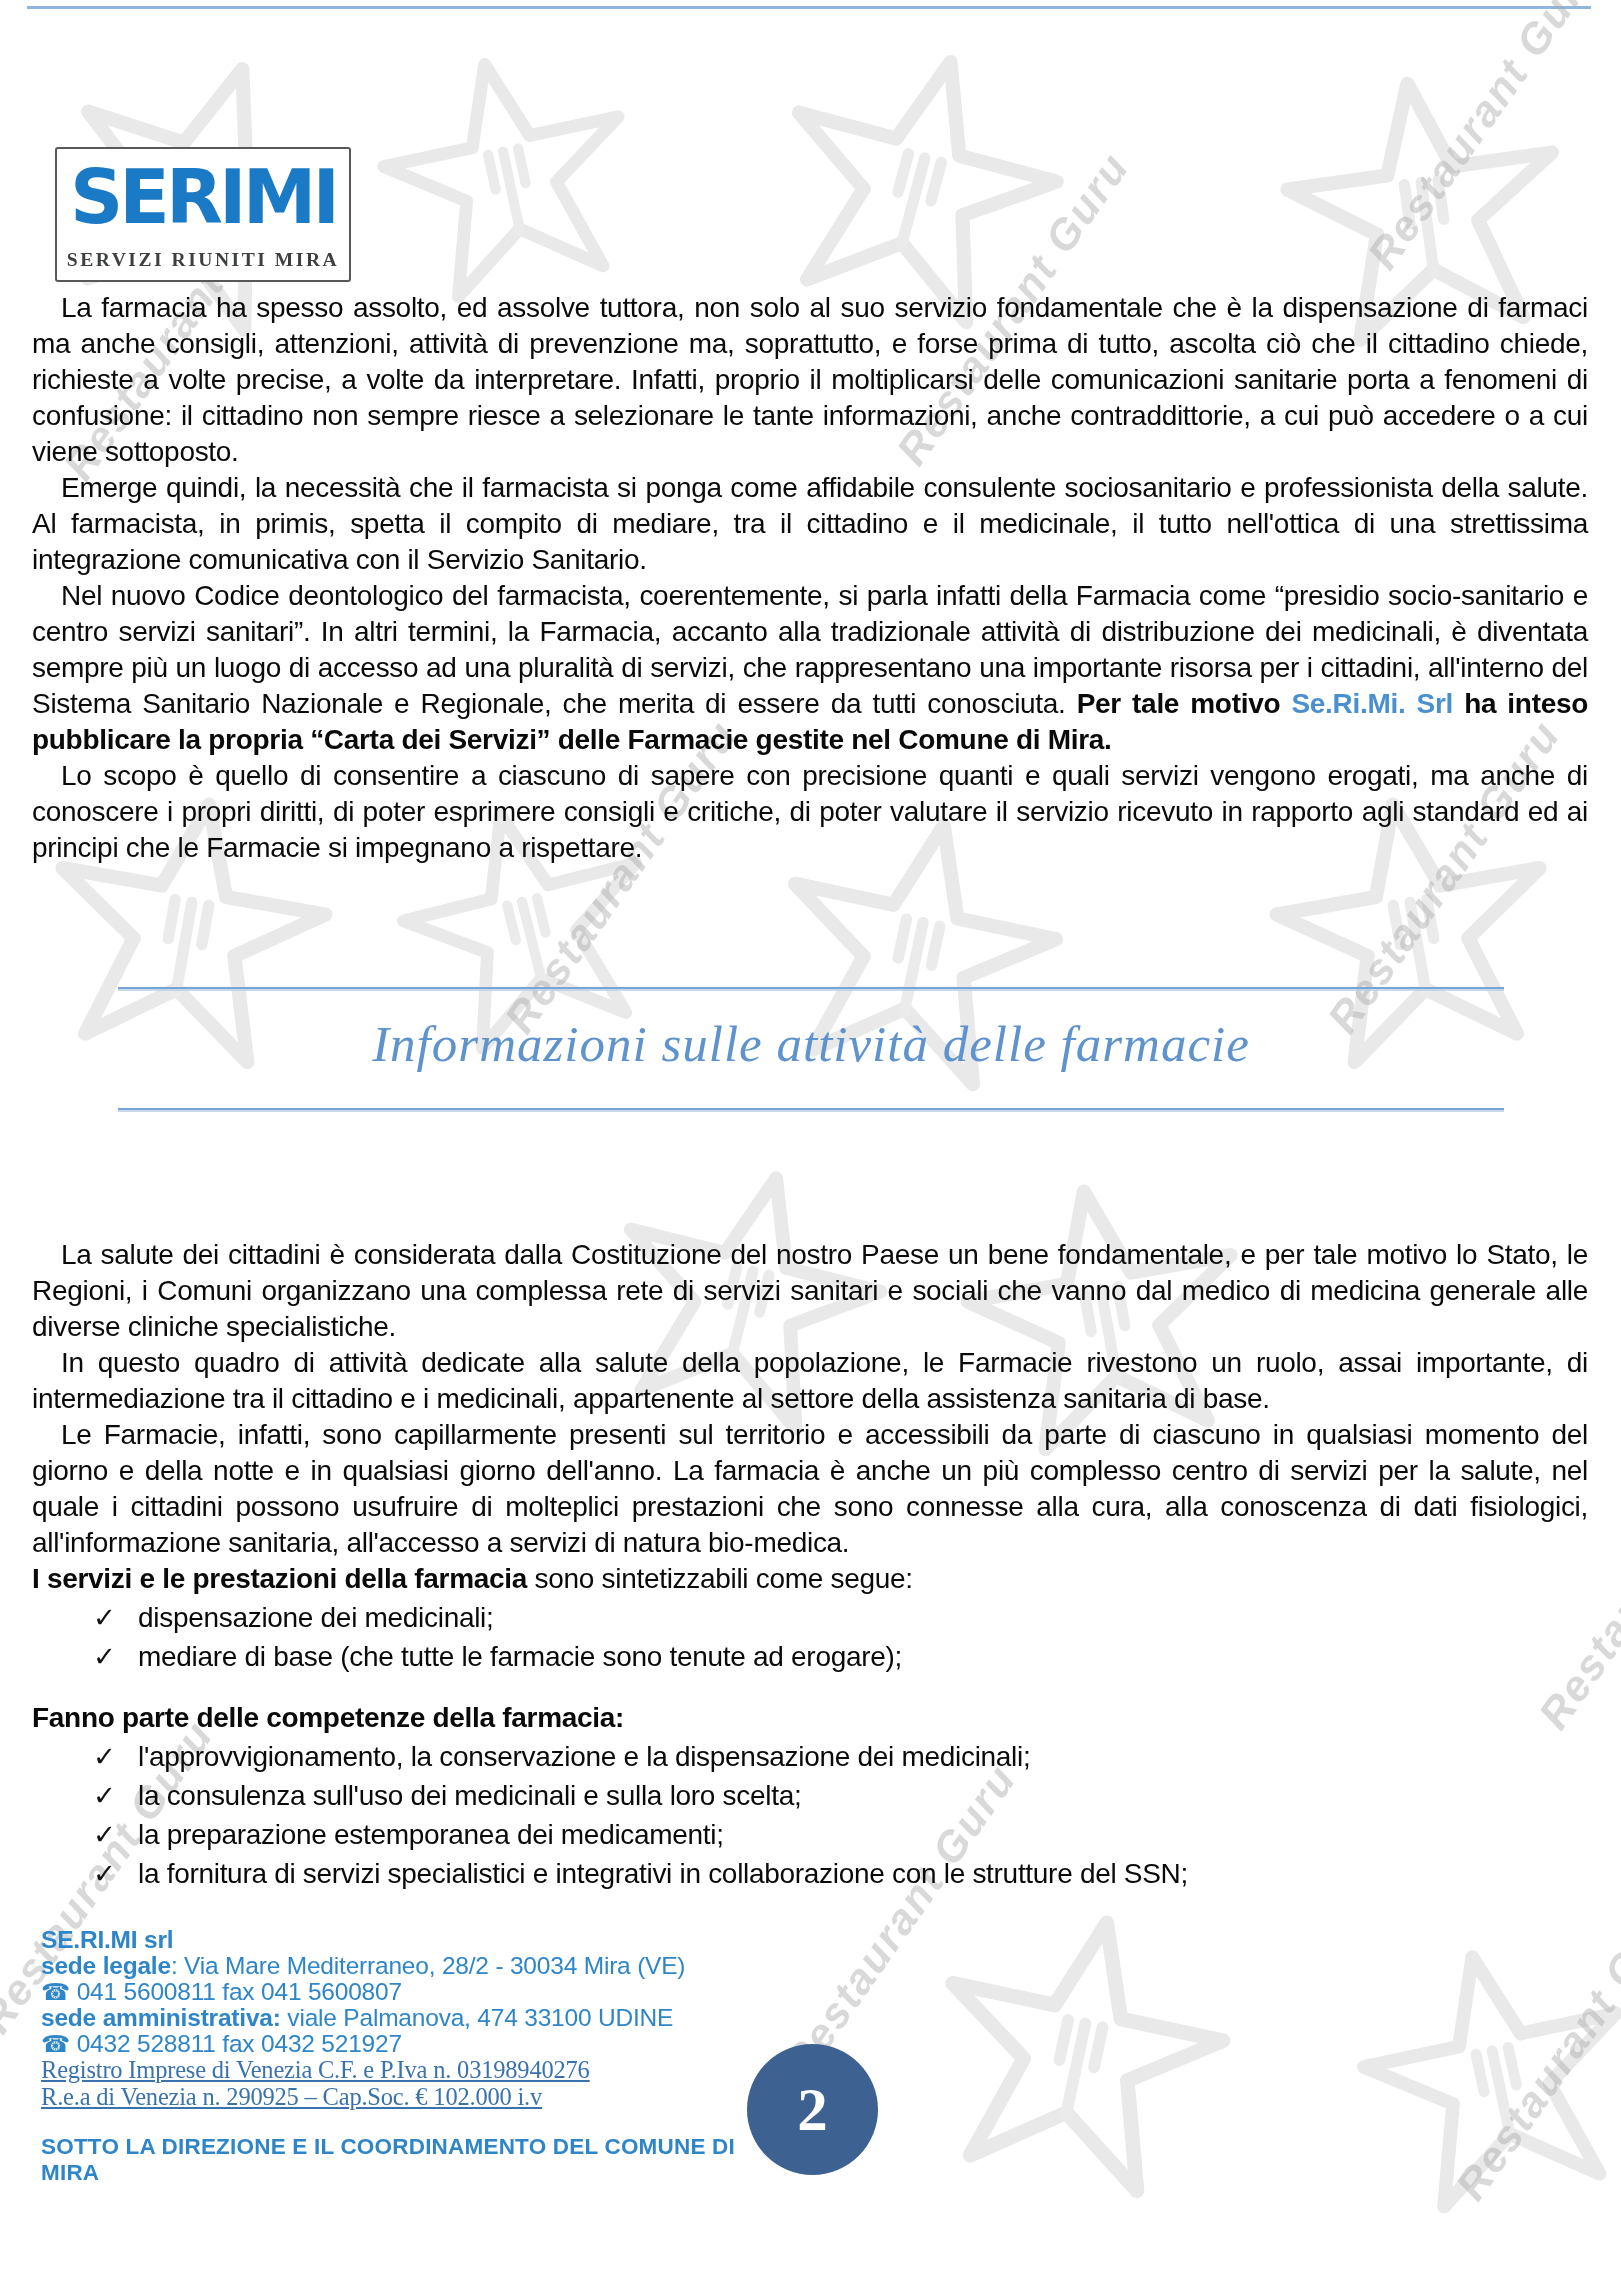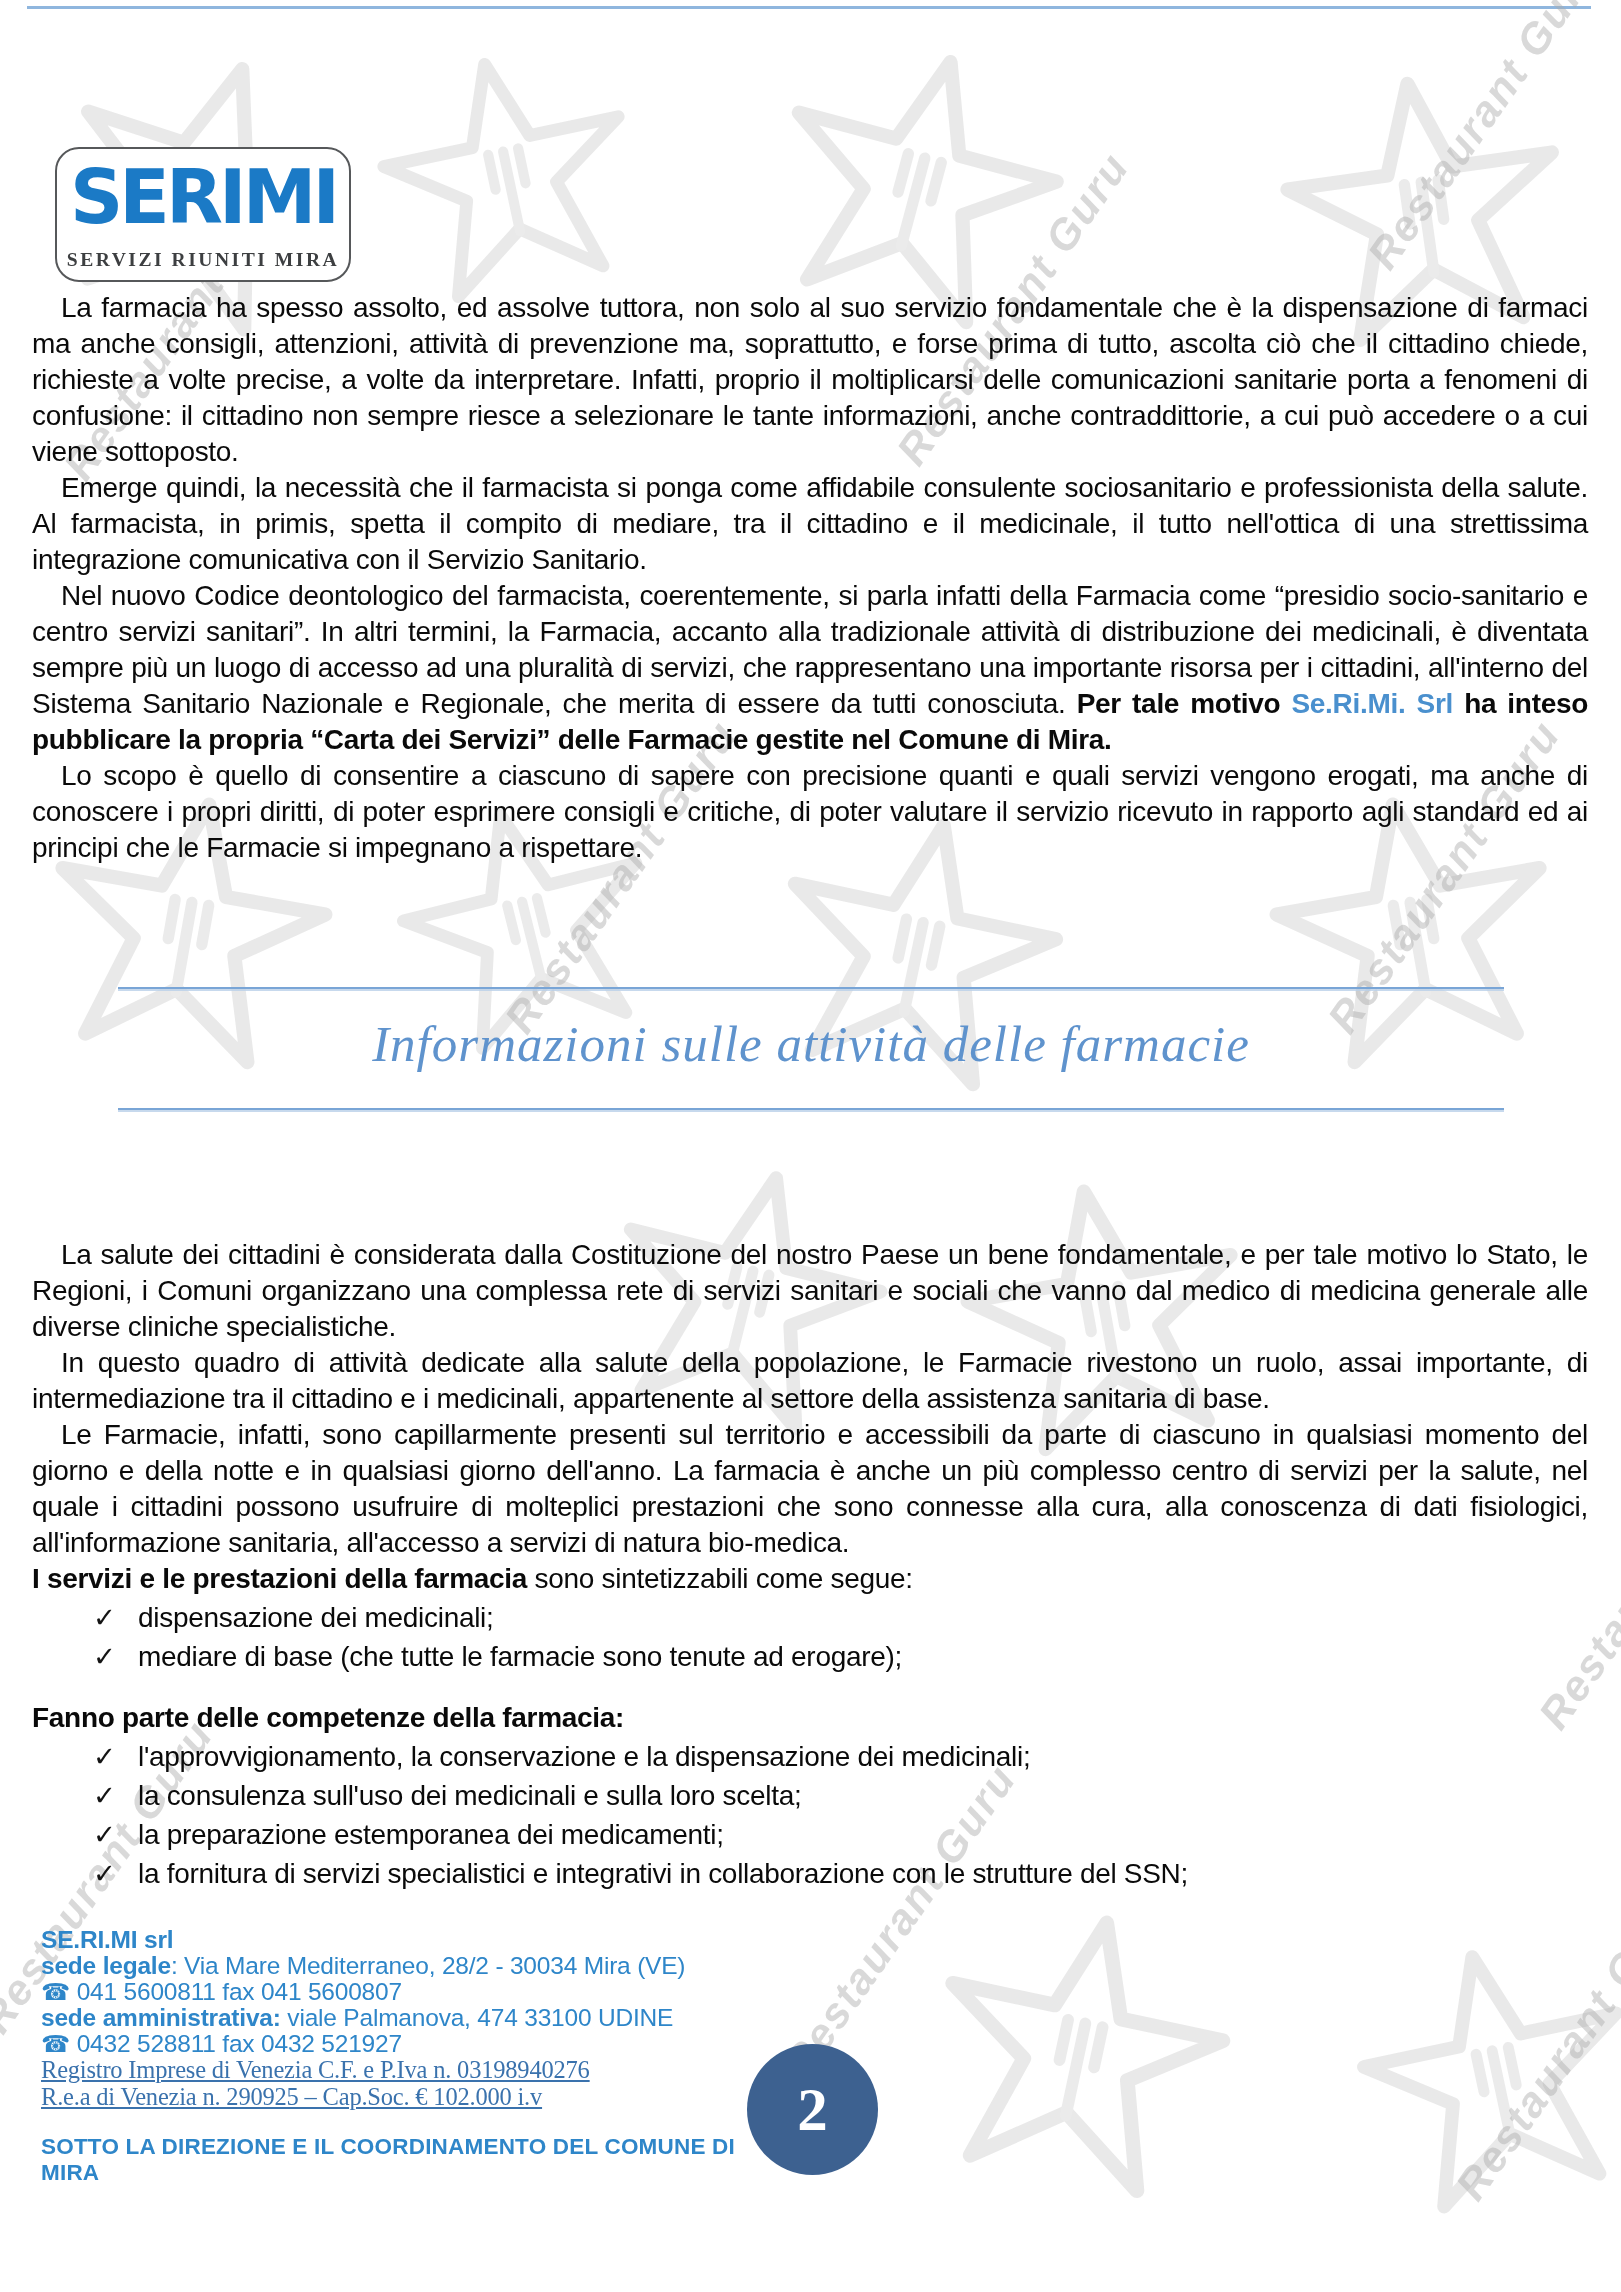--- a/index.html
+++ b/index.html
@@ -15,21 +15,21 @@
   .wm-text{
     position:absolute; font-family:"Liberation Sans", sans-serif;
     font-style:italic; font-weight:bold; font-size:43px; letter-spacing:2px;
     color:rgba(170,170,170,.45); white-space:nowrap;
     transform:rotate(-55deg); transform-origin:left top;
   }
 
   
   .logo{
     position:absolute; left:55px; top:147px; width:296px; height:135px;
-    border:2.9px solid #56585a; border-radius:24px; background:#fff;
+    border:2.9px solid #56585a; border-radius:3px; background:#fff;
     display:flex; flex-direction:column; align-items:center; justify-content:center;gap:12px;
   }
   .logo-word{
     font-family:"DejaVu Sans", sans-serif; font-weight:bold; font-size:74px;
     line-height:76px; letter-spacing:-3.9px; color:#1b7ac6;
   }
   .logo-sub{
     font-family:Liberation Serif, serif; font-weight:bold; font-size:19.6px;
     letter-spacing:2.5px; color:#3d3f41; margin-top:2px;
   }

